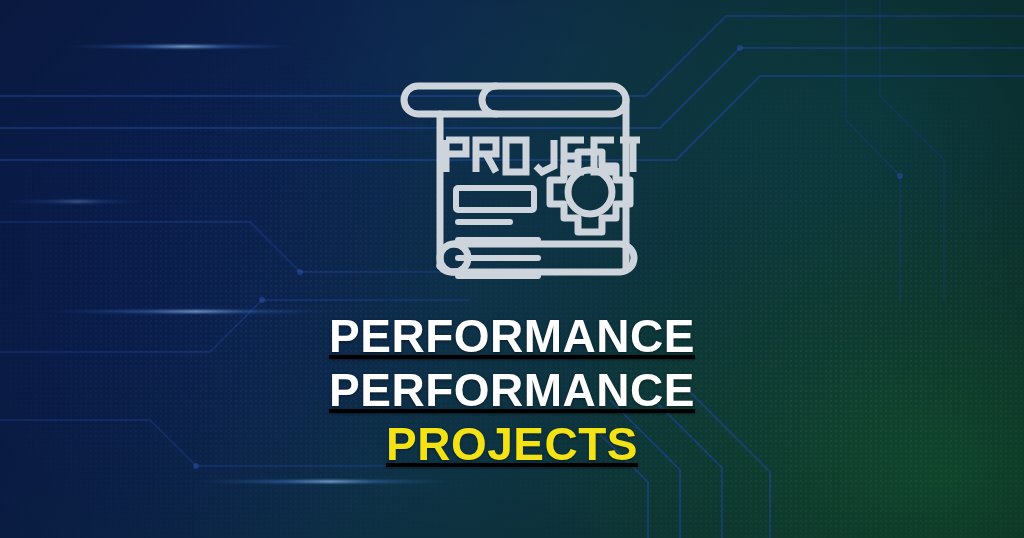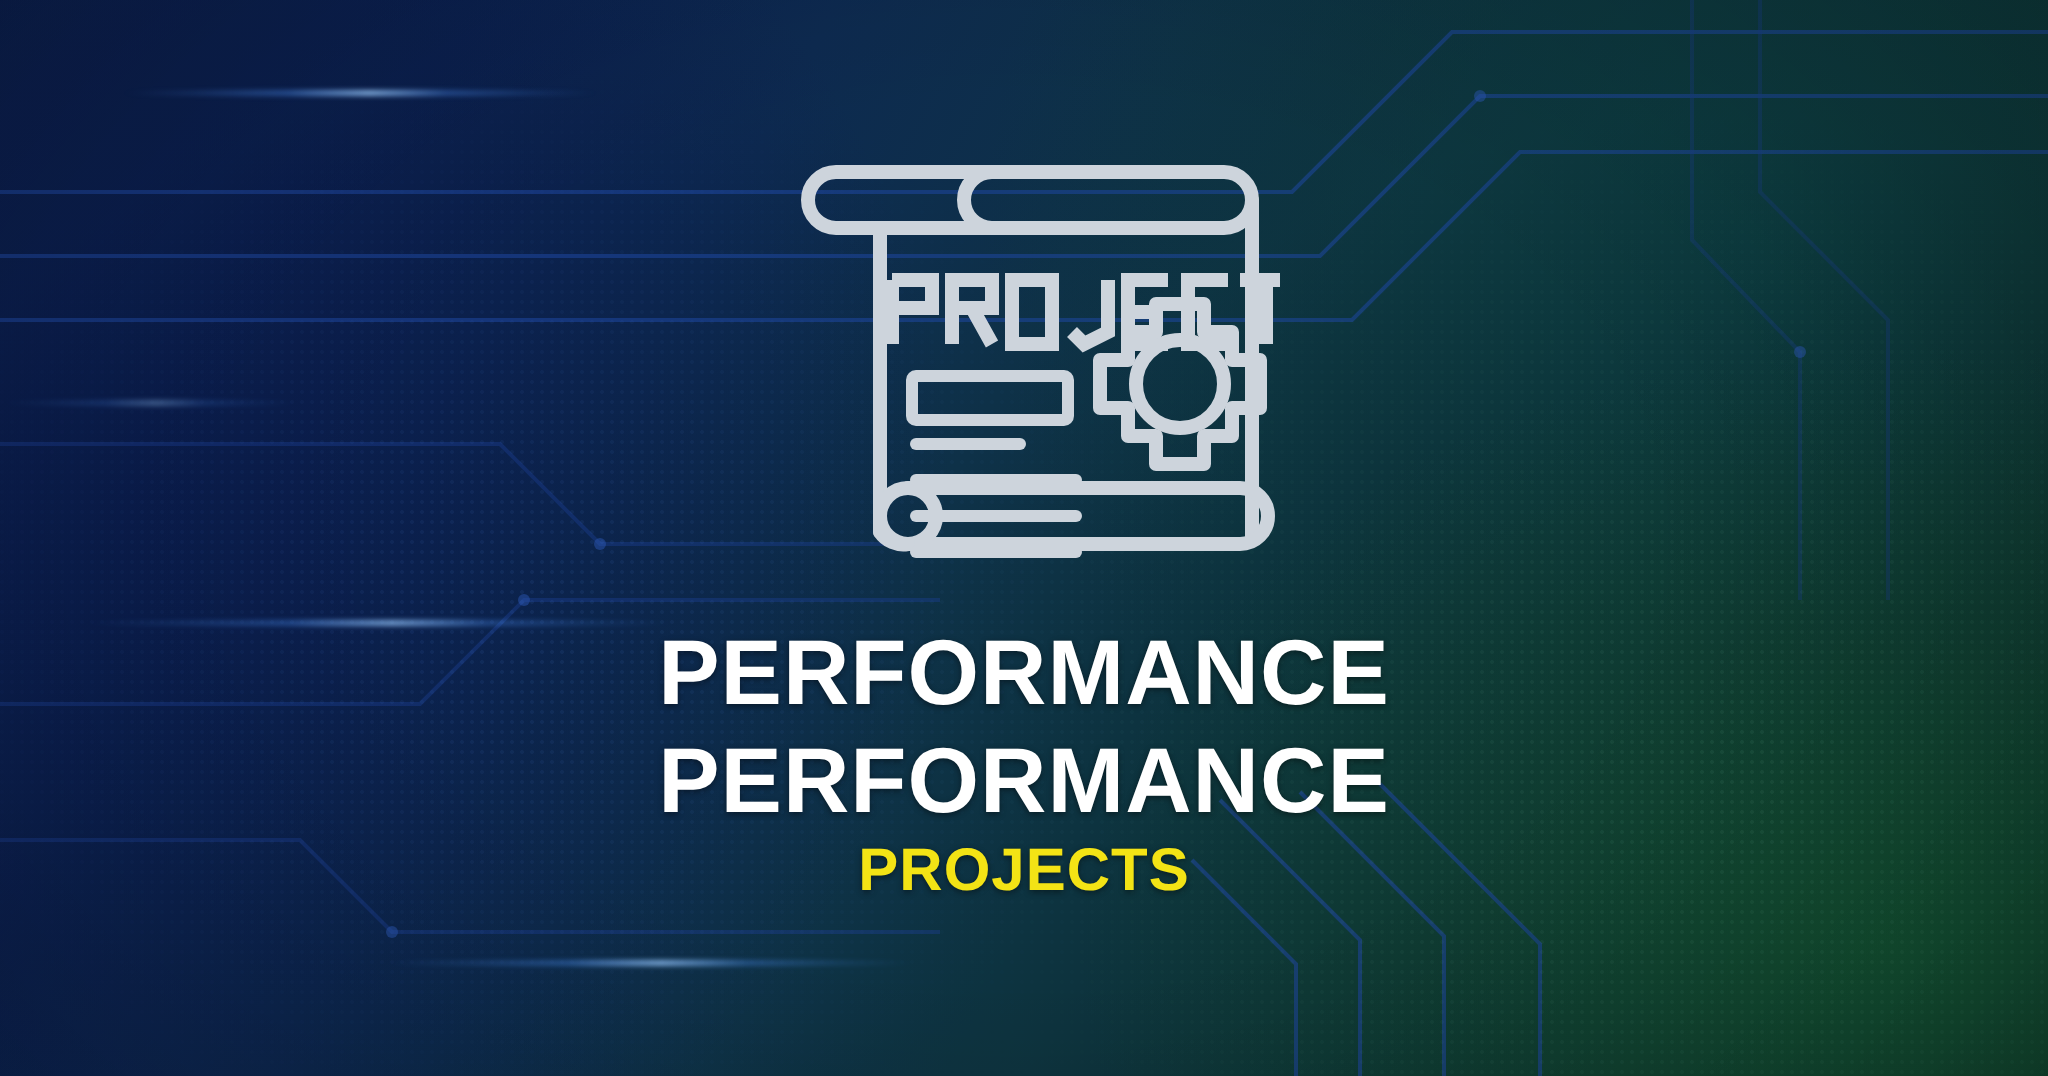--- a/index.html
+++ b/index.html
@@ -135,37 +135,38 @@
 
   
   .headline {
     position: absolute;
     left: 0;
     top: 313px;
     width: 1024px;
     text-align: center;
     line-height: 1.0;
     user-select: none;
+    text-decoration: underline;
   }
   .line {
     display: block;
     font-weight: bold;
     letter-spacing: 0.5px;
     white-space: nowrap;
   }
   .line-1, .line-2 {
     color: #ffffff;
     font-size: 46px;
     text-shadow: 0 1px 3px rgba(0,0,0,0.45);
   }
   .line-1 { margin-bottom: 8px; }
   .line-2 { margin-bottom: 8px; }
   .line-3 {
     color: #f3e315;
-    font-size: 30px;
+    font-size: 46px;
     text-shadow: 0 1px 3px rgba(0,0,0,0.45);
   }
 </style>
 </head>
 <body>
 
 <div id="banner">
 
   <div class="bg-base"></div>
   <div class="bg-navy-glow"></div>

